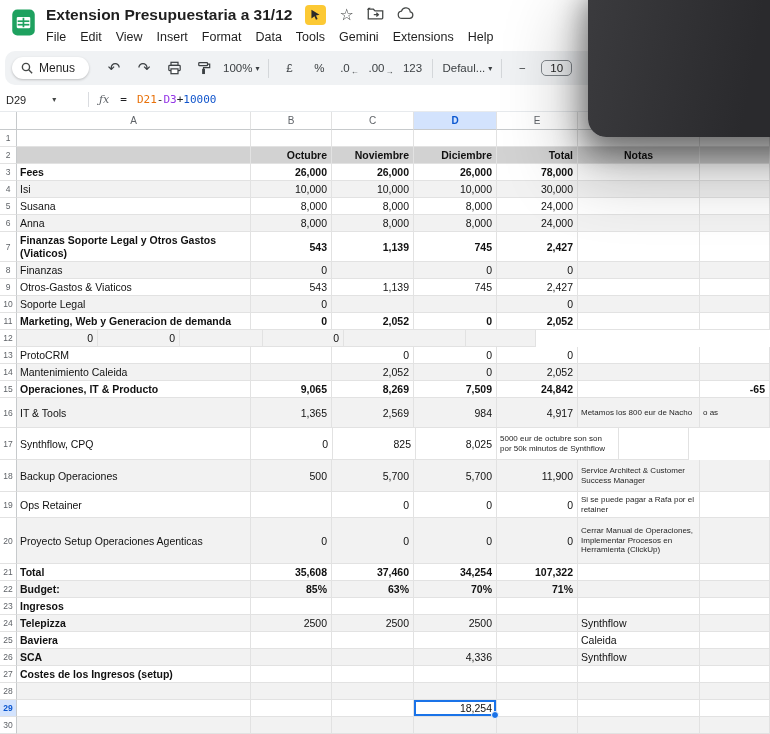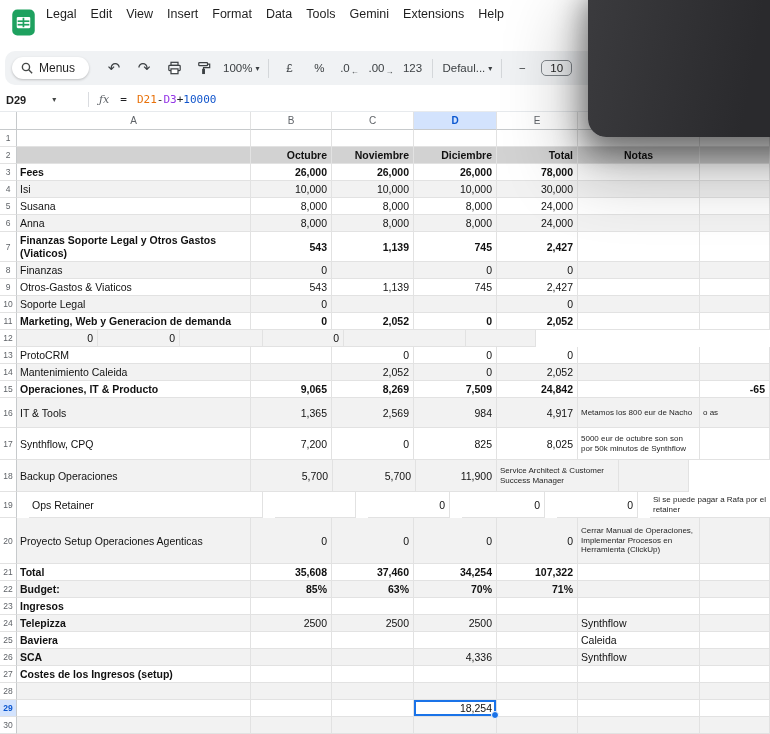--- a/index.html
+++ b/index.html
@@ -27,21 +27,21 @@
   .glyph{font-size:15px;color:#3c4043;}
   .caret{font-size:8px;color:#3c4043;margin-left:3px;}
   .tdiv{width:1px;height:19px;background:#d4d7da;margin:0 5px;flex:none;}
   .fontsize-box{border:1px solid #80868b;border-radius:5px;padding:1px 8px;font-size:11.5px;color:#1f1f1f;margin:0 4px;}
   .bold-btn{font-weight:700;font-size:13px;}
   .mini-arrow{font-size:8px;margin-left:1px;position:relative;top:3px;}
 
   
   .formulabar{position:absolute;top:88px;left:0;width:770px;height:23px;display:flex;align-items:center;
               border-bottom:1px solid #e7eaed;background:#fff;}
-  .namebox{display:flex;align-items:center;padding-left:6px;width:86px;box-sizing:border-box;font-size:11px;font-weight:700;}
+  .namebox{display:flex;align-items:center;padding-left:6px;width:86px;box-sizing:border-box;font-size:11px;font-weight:400;}
   .nb-caret{font-size:8px;color:#444746;margin-left:26px;}
   .fdiv{width:1px;height:15px;background:#dadce0;margin:0 10px 0 2px;}
   .fx{font-style:italic;font-family:"DejaVu Serif",serif;font-size:11px;color:#5f6368;margin-right:11px;}
   .formula{font-family:"DejaVu Sans Mono",monospace;font-size:11px;}
 
   
   .grid{position:absolute;top:112px;left:0;width:770px;bottom:0;overflow:hidden;background:#fff;}
   .colhead-row{display:flex;height:18px;}
   .corner{width:17px;flex:none;box-sizing:border-box;background:#fff;
           border-right:1px solid #c7cacc;border-bottom:1px solid #c7cacc;}
@@ -78,22 +78,42 @@
 
 <div class="titlebar">
   <svg class="sheets-logo" viewBox="0 0 24 24">
     <rect x="2" y="0.5" width="20" height="23" rx="4.5" fill="#1ea15f"></rect>
     <rect x="6" y="7" width="12" height="10" rx="1" fill="#fff"></rect>
     <rect x="6.8" y="10.1" width="10.4" height="1.5" fill="#1ea15f"></rect>
     <rect x="6.8" y="13.2" width="10.4" height="1.5" fill="#1ea15f"></rect>
     <rect x="11.2" y="7.8" width="1.5" height="8.4" fill="#1ea15f"></rect>
   </svg>
   <div class="title-wrap">
+    <div class="title-row">
+      <span class="doc-title">Extension Presupuestaria a 31/12</span>
+      <span class="chip">
+        <svg width="13" height="13" viewBox="0 0 16 16">
+            <path d="M3 2 L13 8.2 L8.6 9.2 L10.6 13.6 L8.6 14.5 L6.7 10.2 L3 13 Z" fill="#2b2b2b"></path>
+          </svg>
+      </span>
+      <span class="t-icon">☆</span>
+      <span>
+        <svg width="17" height="14" viewBox="0 0 20 16" fill="none" stroke="#444746" stroke-width="1.5">
+          <path d="M1.5 3.5 h6 l2 2 h9 v8.5 a1 1 0 0 1 -1 1 h-16 V3.5 a1 1 0 0 1 1 -1 z"></path>
+          <path d="M8 10 h5 M11 7.8 L13.4 10 L11 12.2"></path>
+        </svg>
+      </span>
+      <span>
+        <svg width="18" height="13" viewBox="0 0 22 15" fill="none" stroke="#444746" stroke-width="1.5">
+          <path d="M6 13.5 a4.5 4.5 0 0 1 -0.5 -8.97 A5.5 5.5 0 0 1 16.2 5.6 a4 4 0 0 1 -0.7 7.9 z"></path>
+        </svg>
+      </span>
+    </div>
     <div class="menubar">
-      <span class="menu-item">Legal</span>
+      <span class="menu-item">File</span>
       <span class="menu-item">Edit</span>
       <span class="menu-item">View</span>
       <span class="menu-item">Insert</span>
       <span class="menu-item">Format</span>
       <span class="menu-item">Data</span>
       <span class="menu-item">Tools</span>
       <span class="menu-item">Gemini</span>
       <span class="menu-item">Extensions</span>
       <span class="menu-item">Help</span>
     </div>
@@ -330,37 +350,37 @@
         <div class="cell right band" style="width: 81px;">1,365</div>
         <div class="cell right band" style="width: 82px;">2,569</div>
         <div class="cell right band" style="width: 83px;">984</div>
         <div class="cell right band" style="width: 81px;">4,917</div>
         <div class="cell band note" style="width: 122px;">Metamos los 800 eur de Nacho</div>
         <div class="cell band note" style="width: 70px;">o as</div>
       </div>
       <div class="grid-row" style="height: 32px;">
         <div class="rowhead">17</div>
         <div class="cell" style="width: 234px;">Synthflow, CPQ</div>
-        <div class="cell right" style="width: 81px;">7,200</div>
         <div class="cell right" style="width: 82px;">0</div>
         <div class="cell right" style="width: 83px;">825</div>
         <div class="cell right" style="width: 81px;">8,025</div>
         <div class="cell note" style="width: 122px;">5000 eur de octubre son son por 50k minutos de Synthflow</div>
         <div class="cell" style="width: 70px;"></div>
       </div>
       <div class="grid-row" style="height: 32px;">
         <div class="rowhead">18</div>
         <div class="cell band" style="width: 234px;">Backup Operaciones</div>
+        <div class="cell right band" style="width: 81px;">500</div>
         <div class="cell right band" style="width: 82px;">5,700</div>
         <div class="cell right band" style="width: 83px;">5,700</div>
         <div class="cell right band" style="width: 81px;">11,900</div>
         <div class="cell band note" style="width: 122px;">Service Architect &amp; Customer Success Manager</div>
         <div class="cell band" style="width: 70px;"></div>
       </div>
-      <div class="grid-row" style="height: 26px; gap: 12px;">
+      <div class="grid-row" style="height: 26px;">
         <div class="rowhead">19</div>
         <div class="cell" style="width: 234px;">Ops Retainer</div>
         <div class="cell right" style="width: 81px;"></div>
         <div class="cell right" style="width: 82px;">0</div>
         <div class="cell right" style="width: 83px;">0</div>
         <div class="cell right" style="width: 81px;">0</div>
         <div class="cell note" style="width: 122px;">Si se puede pagar a Rafa por el retainer</div>
         <div class="cell" style="width: 70px;"></div>
       </div>
       <div class="grid-row" style="height: 46px;">

